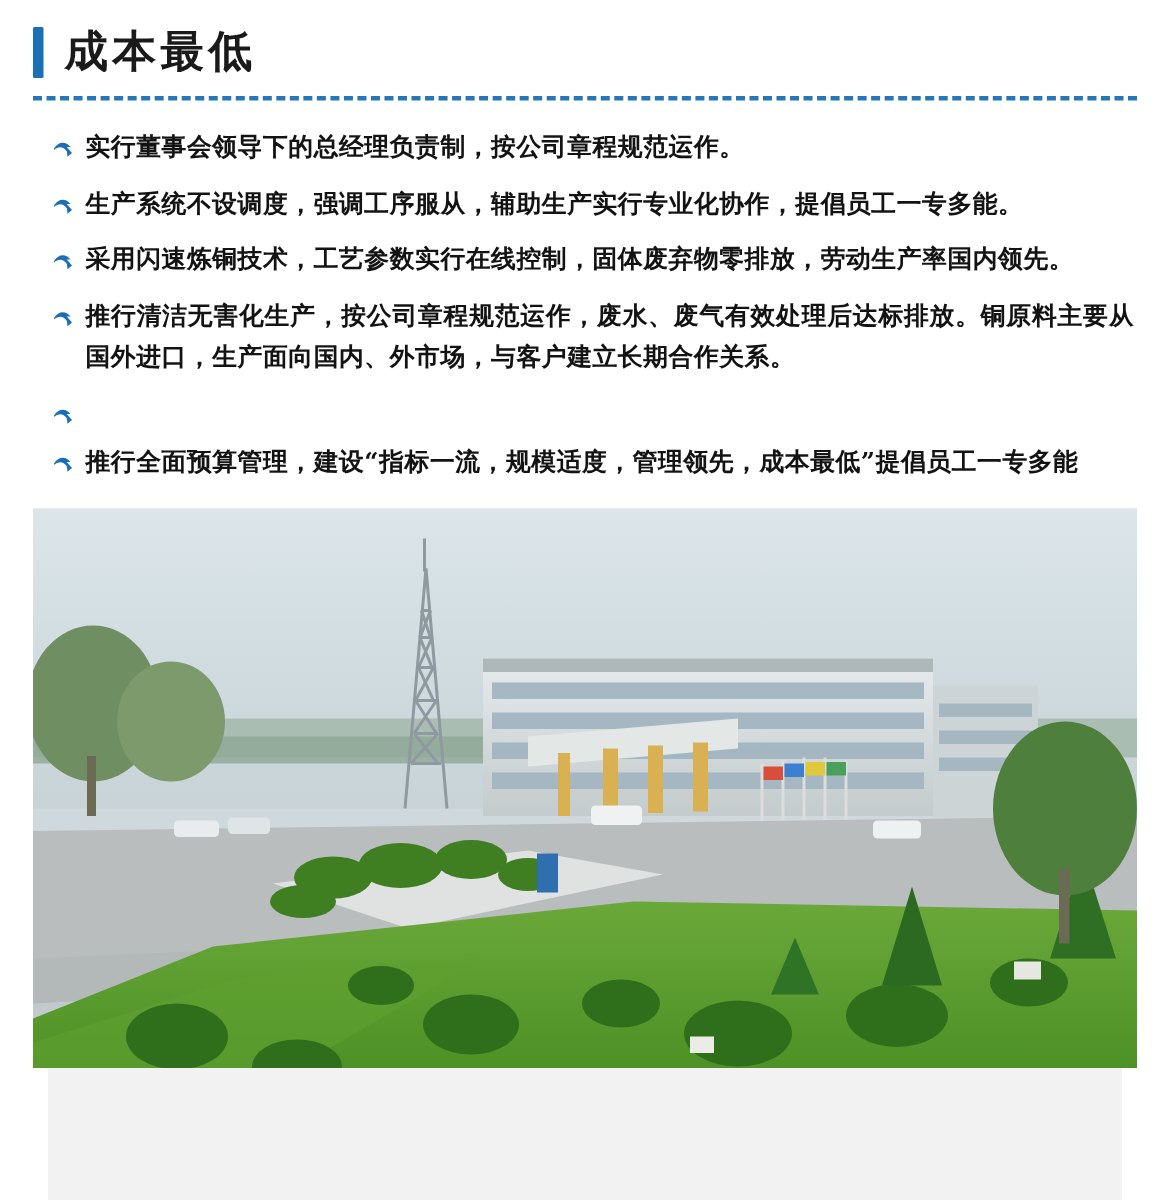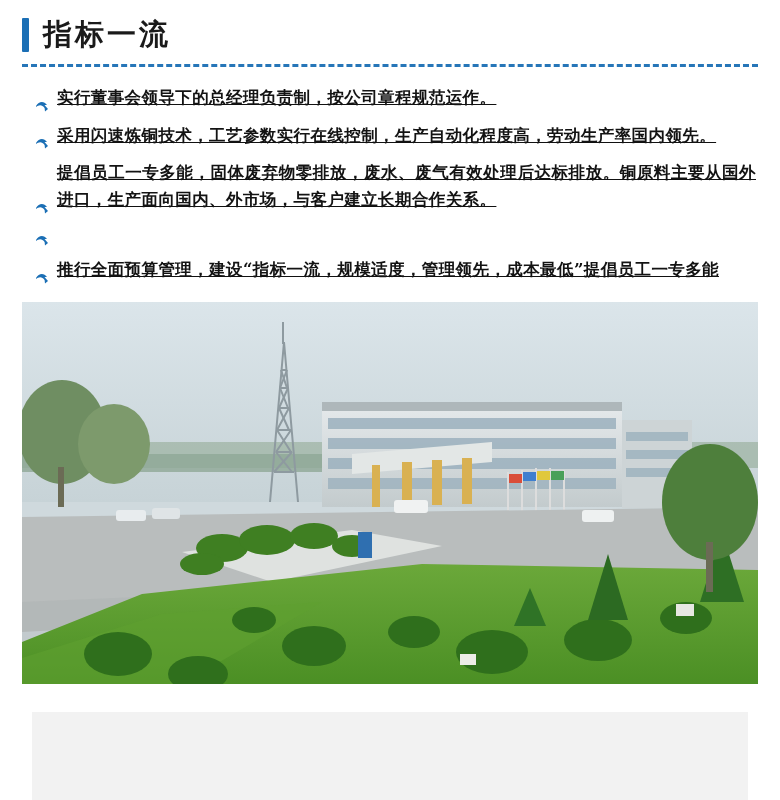--- a/index.html
+++ b/index.html
@@ -56,24 +56,23 @@
 
   
   .features {
     margin: 18px 0 0 0;
     padding: 0 24px 0 34px;
     list-style: none;
   }
   .feature-item {
     position: relative;
     display: flex;
-    align-items: flex-end;
+    align-items: flex-start;
     margin-bottom: 11px;
     line-height: 1.62;
-    text-decoration: underline;
   }
   .bullet-icon {
     flex: 0 0 auto;
     width: 16px;
     height: 16px;
     margin-top: 5px;
     margin-right: 7px;
     display: inline-block;
   }
   .feature-text {
@@ -129,21 +128,21 @@
     background: #ffffff;
   }
 </style>
 </head>
 <body>
 
 <div class="page">
 
   <div class="header">
     <div class="header-bar"></div>
-    <div class="header-title">指标一流</div>
+    <div class="header-title">成本最低</div>
   </div>
 
   <div class="divider-wrap">
     <div class="divider"></div>
   </div>
 
   <ul class="features">
     <li class="feature-item">
       <span class="bullet-icon">
         <svg viewBox="0 0 16 16" width="16" height="16">
@@ -151,29 +150,37 @@
         </svg>
       </span>
       <span class="feature-text">实行董事会领导下的总经理负责制，按公司章程规范运作。</span>
     </li>
     <li class="feature-item">
       <span class="bullet-icon">
         <svg viewBox="0 0 16 16" width="16" height="16">
           <path d="M2 8 C5 3, 10 3, 13 7 L10.5 7 L14 11 L11 13.5 L10.6 10 C8 6.2, 4.8 6.6, 2 9 Z" fill="#1b6fb5"></path>
         </svg>
       </span>
-      <span class="feature-text">采用闪速炼铜技术，工艺参数实行在线控制，生产自动化程度高，劳动生产率国内领先。</span>
-    </li>
-    <li class="feature-item">
-      <span class="bullet-icon">
-        <svg viewBox="0 0 16 16" width="16" height="16">
-          <path d="M2 8 C5 3, 10 3, 13 7 L10.5 7 L14 11 L11 13.5 L10.6 10 C8 6.2, 4.8 6.6, 2 9 Z" fill="#1b6fb5"></path>
-        </svg>
-      </span>
-      <span class="feature-text">提倡员工一专多能，固体废弃物零排放，废水、废气有效处理后达标排放。铜原料主要从国外进口，生产面向国内、外市场，与客户建立长期合作关系。</span>
+      <span class="feature-text">生产系统不设调度，强调工序服从，辅助生产实行专业化协作，提倡员工一专多能。</span>
+    </li>
+    <li class="feature-item">
+      <span class="bullet-icon">
+        <svg viewBox="0 0 16 16" width="16" height="16">
+          <path d="M2 8 C5 3, 10 3, 13 7 L10.5 7 L14 11 L11 13.5 L10.6 10 C8 6.2, 4.8 6.6, 2 9 Z" fill="#1b6fb5"></path>
+        </svg>
+      </span>
+      <span class="feature-text">采用闪速炼铜技术，工艺参数实行在线控制，固体废弃物零排放，劳动生产率国内领先。</span>
+    </li>
+    <li class="feature-item">
+      <span class="bullet-icon">
+        <svg viewBox="0 0 16 16" width="16" height="16">
+          <path d="M2 8 C5 3, 10 3, 13 7 L10.5 7 L14 11 L11 13.5 L10.6 10 C8 6.2, 4.8 6.6, 2 9 Z" fill="#1b6fb5"></path>
+        </svg>
+      </span>
+      <span class="feature-text">推行清洁无害化生产，按公司章程规范运作，废水、废气有效处理后达标排放。铜原料主要从国外进口，生产面向国内、外市场，与客户建立长期合作关系。</span>
     </li>
     <li class="feature-item">
       <span class="bullet-icon">
         <svg viewBox="0 0 16 16" width="16" height="16">
           <path d="M2 8 C5 3, 10 3, 13 7 L10.5 7 L14 11 L11 13.5 L10.6 10 C8 6.2, 4.8 6.6, 2 9 Z" fill="#1b6fb5"></path>
         </svg>
       </span>
     </li>
     <li class="feature-item">
       <span class="bullet-icon">

